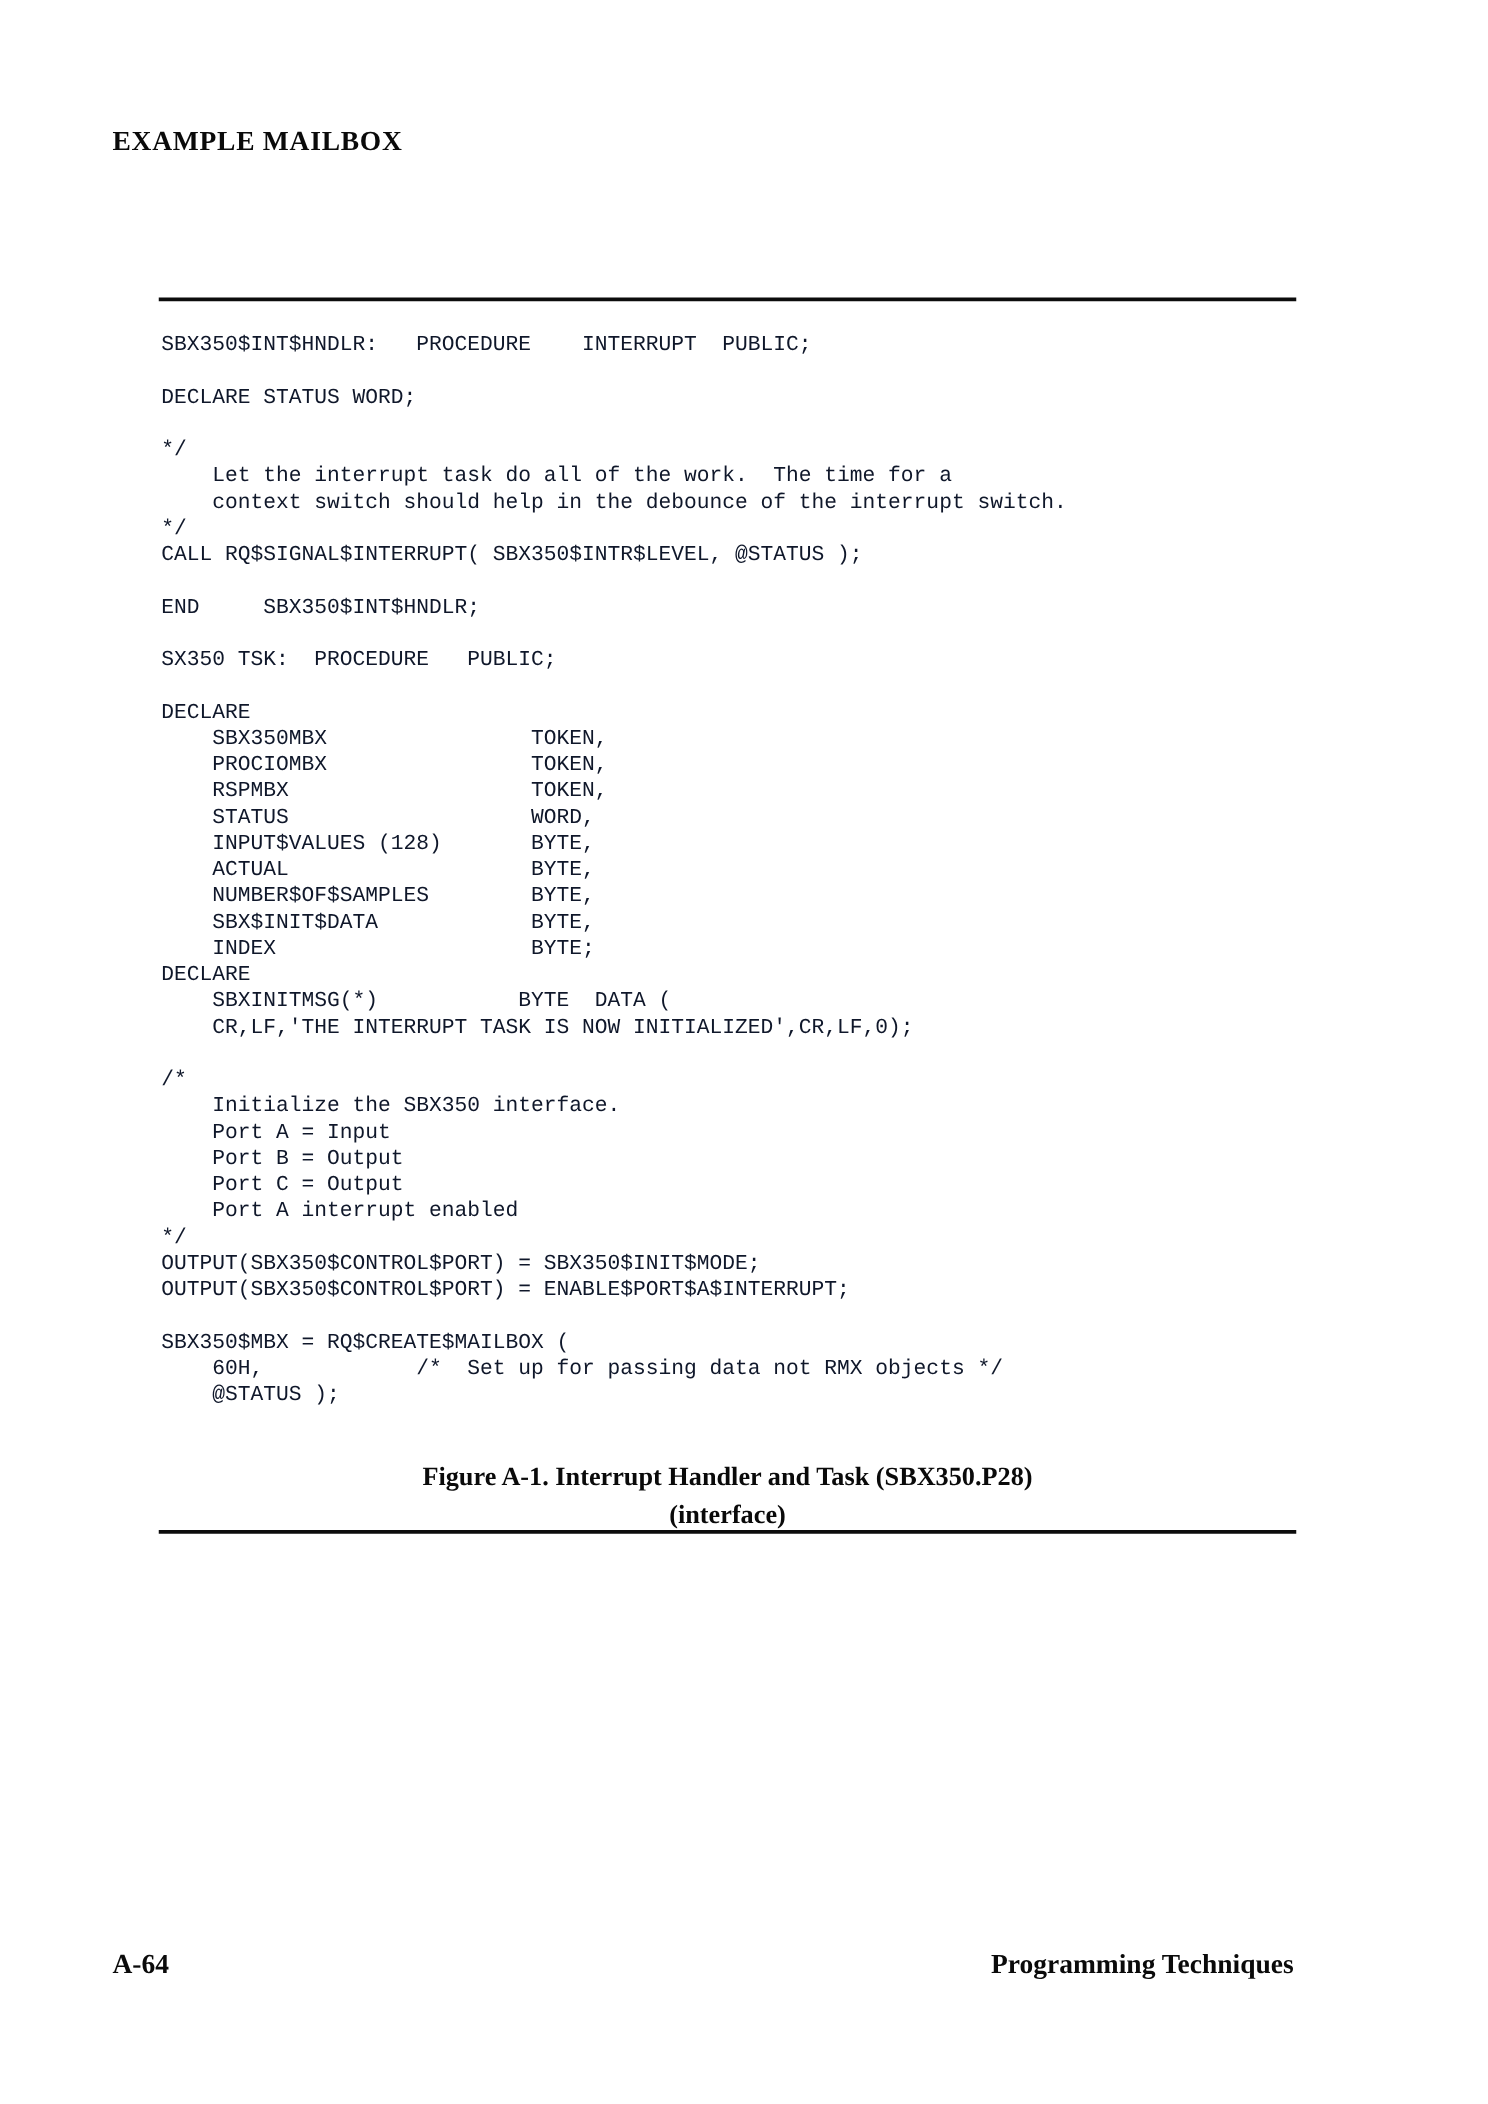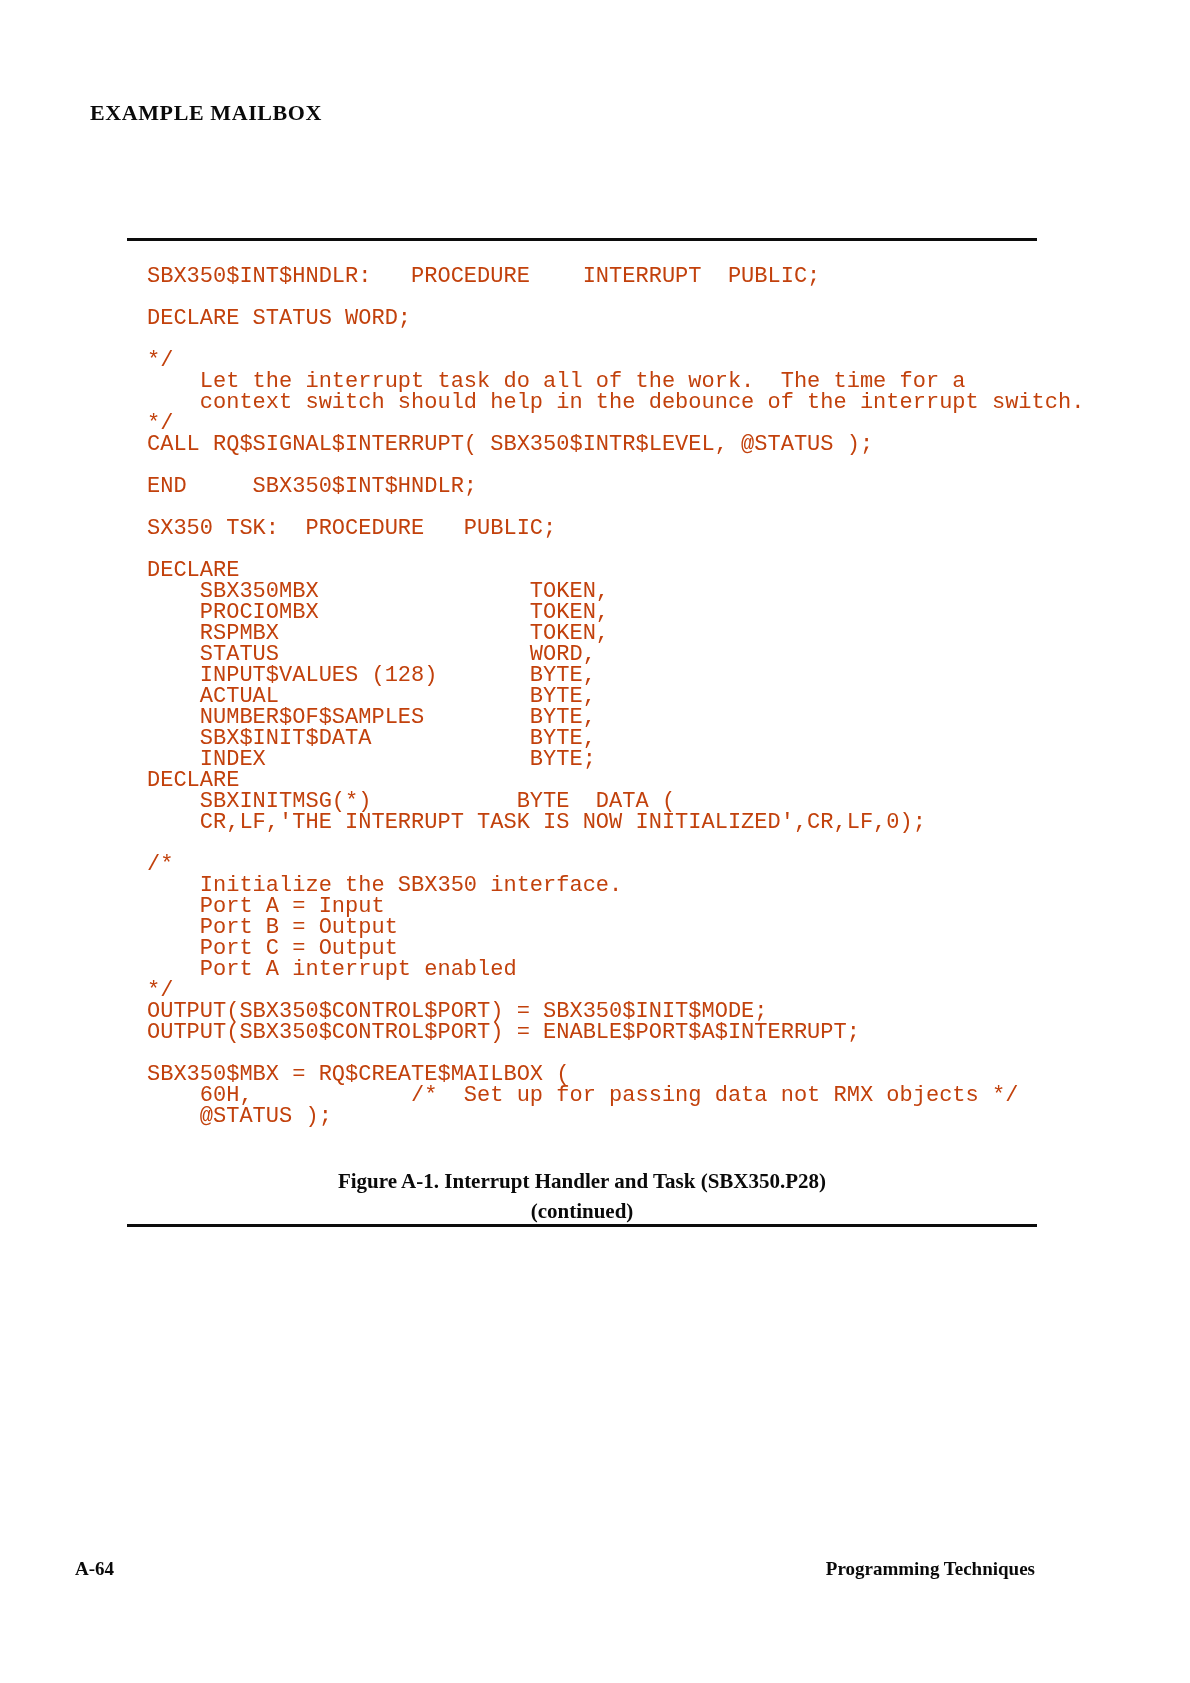--- a/index.html
+++ b/index.html
@@ -29,52 +29,52 @@
     position: absolute;
     left: 127px;
     width: 910px;
     height: 3px;
     background: #0c0c0c;
   }
   .rule-top { top: 238px; }
   .rule-bottom { top: 1224px; }
   .code-listing {
     position: absolute;
-    left: 147px;
+    left: 129px;
     top: 266px;
     margin: 0;
     font-family: "Liberation Mono", "DejaVu Sans Mono", monospace;
-    font-size: 22px;
+    font-size: 17px;
     line-height: 21px;
     white-space: pre;
-    color: #c2410c;
+    color: #0f172a;
     letter-spacing: 0;
   }
   .figure-caption {
     position: absolute;
     left: 127px;
     top: 1166px;
     width: 910px;
     text-align: center;
     font-family: "Liberation Serif", serif;
     font-weight: bold;
     font-size: 21px;
     line-height: 30px;
     color: #0a0a0a;
   }
   .page-footer {
     position: absolute;
-    left: 75px;
+    left: 90px;
     right: 155px;
     top: 1558px;
     display: flex;
     justify-content: space-between;
     font-family: "Liberation Serif", serif;
     font-weight: bold;
-    font-size: 19px;
+    font-size: 22px;
     color: #0a0a0a;
     align-items: center;
   }
 </style>
 </head>
 <body>
 
 <div class="page-header">EXAMPLE MAILBOX</div>
 
 <div class="rule rule-top"></div>
@@ -116,21 +116,21 @@
 */
 OUTPUT(SBX350$CONTROL$PORT) = SBX350$INIT$MODE;
 OUTPUT(SBX350$CONTROL$PORT) = ENABLE$PORT$A$INTERRUPT;
 
 SBX350$MBX = RQ$CREATE$MAILBOX (
     60H,            /*  Set up for passing data not RMX objects */
     @STATUS );</pre>
 
 <div class="figure-caption">
   <div>Figure A-1.  Interrupt Handler and Task (SBX350.P28)</div>
-  <div>(continued)</div>
+  <div>(interface)</div>
 </div>
 
 <div class="rule rule-bottom"></div>
 
 <div class="page-footer">
   <span>A-64</span>
   <span>Programming Techniques</span>
 </div>
 
 </body></html>

